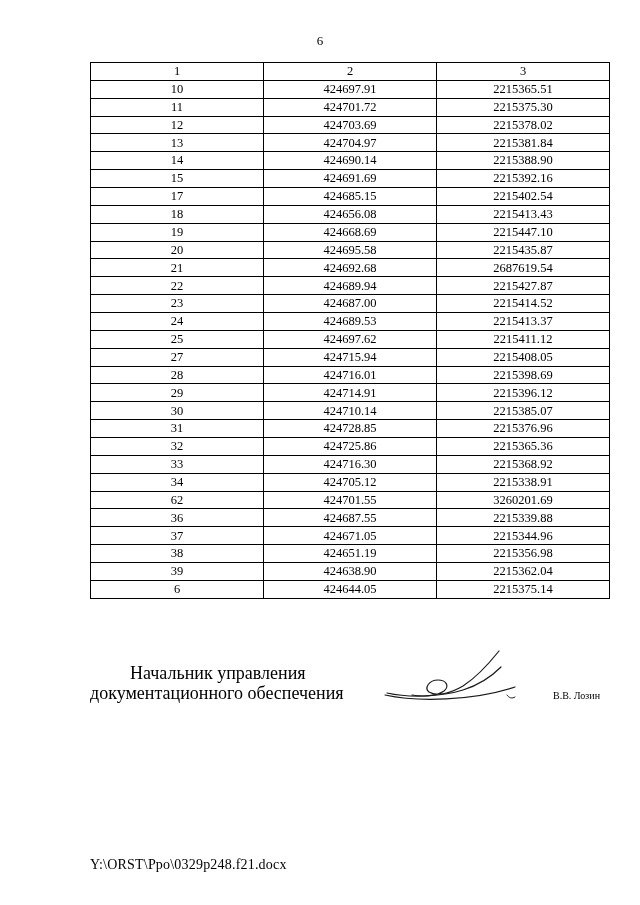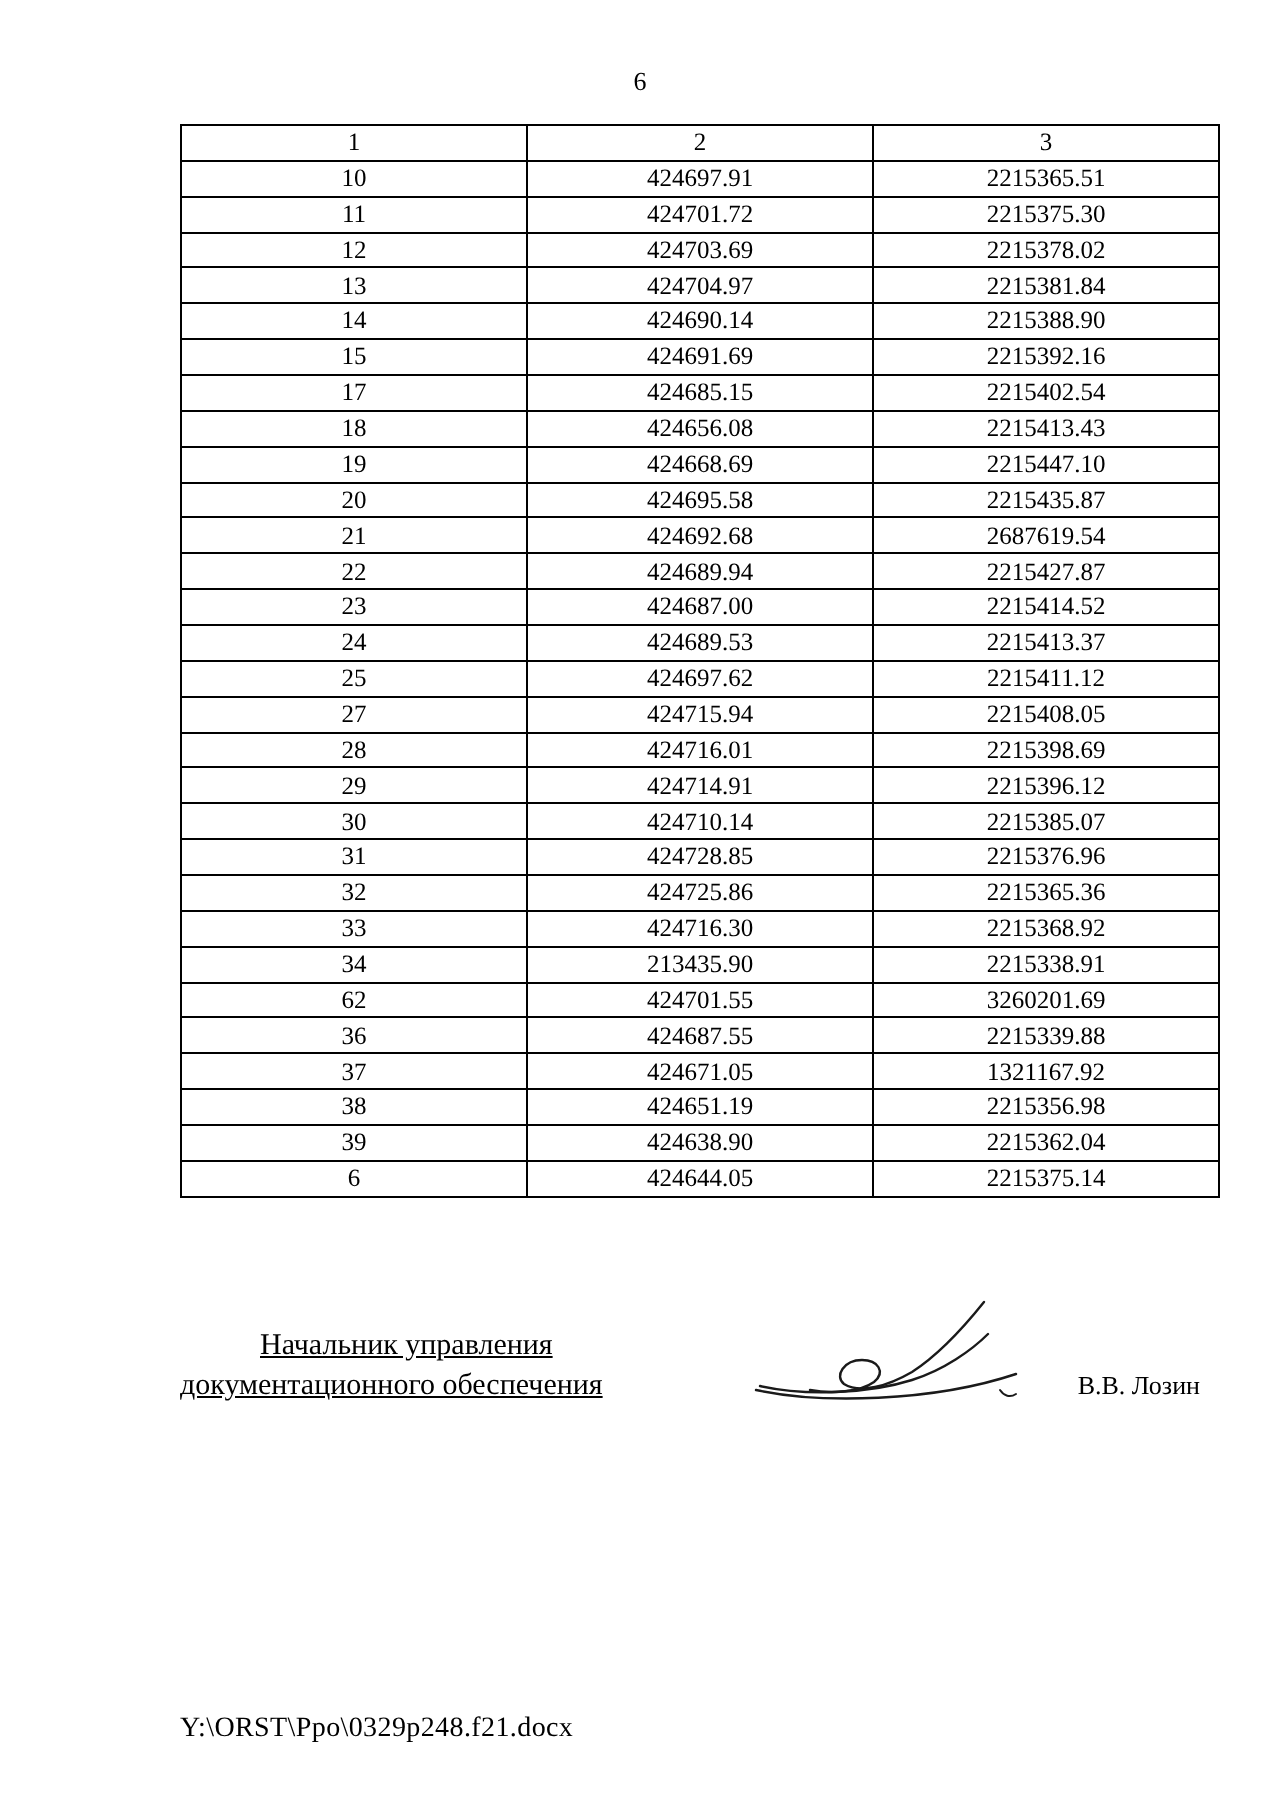--- a/index.html
+++ b/index.html
@@ -34,33 +34,32 @@
     padding: 1.2px 0 1.3px 0;
     line-height: 1.15;
   }
   .signature-block {
     margin: 46px 40px 0 90px;
     display: flex;
     justify-content: space-between;
     align-items: flex-end;
   }
   .signature-title {
-    font-size: 15px;
+    font-size: 18px;
     line-height: 20px;
     width: 260px;
-    text-decoration: underline;
   }
   .signature-title .line-0 { padding-left: 40px; }
   .signature-image {
     width: 140px;
     height: 62px;
     margin-bottom: -4px;
   }
   .signature-name {
-    font-size: 13px;
+    font-size: 10px;
     padding-bottom: 2px;
     white-space: nowrap;
   }
   .footer-path {
     position: absolute;
     left: 90px;
     bottom: 32px;
     font-size: 14px;
     letter-spacing: 0.2px;
   }
@@ -186,37 +185,37 @@
           <td>424725.86</td>
           <td>2215365.36</td>
         </tr>
         <tr>
           <td>33</td>
           <td>424716.30</td>
           <td>2215368.92</td>
         </tr>
         <tr>
           <td>34</td>
-          <td>213435.90</td>
+          <td>424705.12</td>
           <td>2215338.91</td>
         </tr>
         <tr>
           <td>62</td>
           <td>424701.55</td>
           <td>3260201.69</td>
         </tr>
         <tr>
           <td>36</td>
           <td>424687.55</td>
           <td>2215339.88</td>
         </tr>
         <tr>
           <td>37</td>
           <td>424671.05</td>
-          <td>1321167.92</td>
+          <td>2215344.96</td>
         </tr>
         <tr>
           <td>38</td>
           <td>424651.19</td>
           <td>2215356.98</td>
         </tr>
         <tr>
           <td>39</td>
           <td>424638.90</td>
           <td>2215362.04</td>

